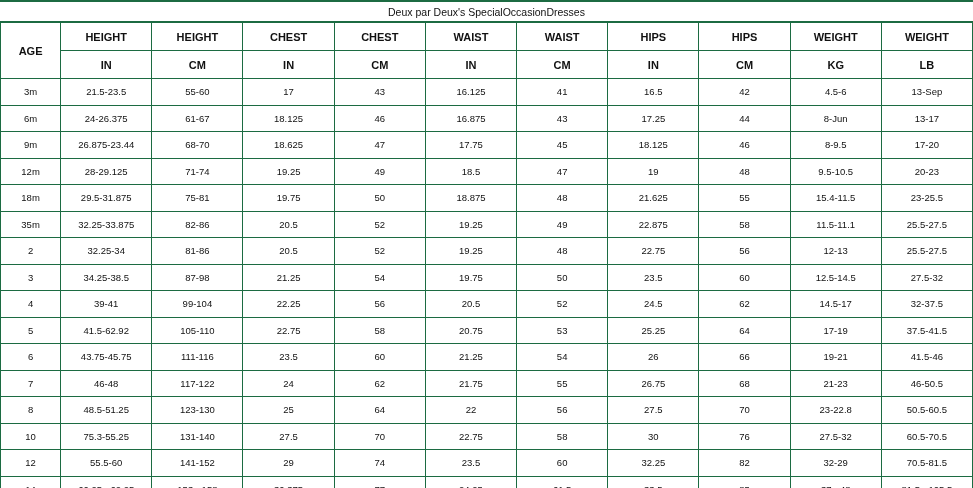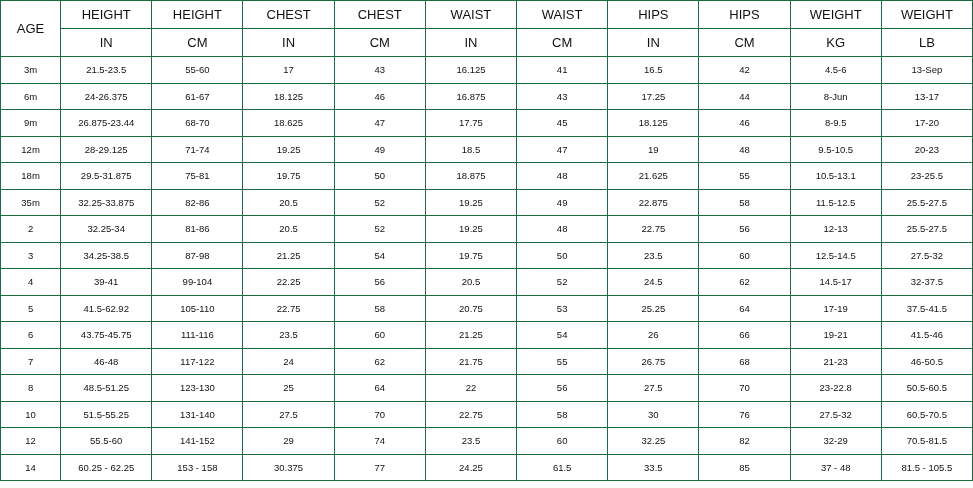--- a/index.html
+++ b/index.html
@@ -39,22 +39,22 @@
   }
   table.size-chart th,
   table.size-chart td {
     border: 1px solid #1c6b42;
     text-align: center;
     vertical-align: middle;
     padding: 0;
     box-sizing: border-box;
   }
   table.size-chart th {
-    font-weight: normal;
-    font-size: 13px;
+    font-weight: bold;
+    font-size: 11px;
     height: 28px;
   }
   table.size-chart td {
     height: 26.5px;
     font-size: 9.5px;
   }
   td.age-col {
     font-size: 9.5px;
   }
   th.age-header {
@@ -65,20 +65,23 @@
   col.c-rest   { width: 91px; }
   .unit-row th {
     height: 26px;
   }
 </style>
 </head>
 <body>
 
 <div class="page">
 
+  <div class="title-bar">
+    <span>Deux par Deux's SpecialOccasionDresses</span>
+  </div>
 
   <table class="size-chart">
     <colgroup>
       <col class="c-age">
       <col class="c-rest">
         <col class="c-rest">
         <col class="c-rest">
         <col class="c-rest">
         <col class="c-rest">
       <col class="c-rest">
@@ -170,34 +173,34 @@
         <tr>
           <td class="age-col">18m</td>
           <td>29.5-31.875</td>
           <td>75-81</td>
           <td>19.75</td>
           <td>50</td>
           <td>18.875</td>
           <td>48</td>
           <td>21.625</td>
           <td>55</td>
-          <td>10.5-13.1</td>
+          <td>15.4-11.5</td>
           <td>23-25.5</td>
         </tr>
         <tr>
           <td class="age-col">35m</td>
           <td>32.25-33.875</td>
           <td>82-86</td>
           <td>20.5</td>
           <td>52</td>
           <td>19.25</td>
           <td>49</td>
           <td>22.875</td>
           <td>58</td>
-          <td>11.5-12.5</td>
+          <td>11.5-11.1</td>
           <td>25.5-27.5</td>
         </tr>
         <tr>
           <td class="age-col">2</td>
           <td>32.25-34</td>
           <td>81-86</td>
           <td>20.5</td>
           <td>52</td>
           <td>19.25</td>
           <td>48</td>
@@ -279,21 +282,21 @@
           <td>64</td>
           <td>22</td>
           <td>56</td>
           <td>27.5</td>
           <td>70</td>
           <td>23-22.8</td>
           <td>50.5-60.5</td>
         </tr>
         <tr>
           <td class="age-col">10</td>
-          <td>51.5-55.25</td>
+          <td>75.3-55.25</td>
           <td>131-140</td>
           <td>27.5</td>
           <td>70</td>
           <td>22.75</td>
           <td>58</td>
           <td>30</td>
           <td>76</td>
           <td>27.5-32</td>
           <td>60.5-70.5</td>
         </tr>

